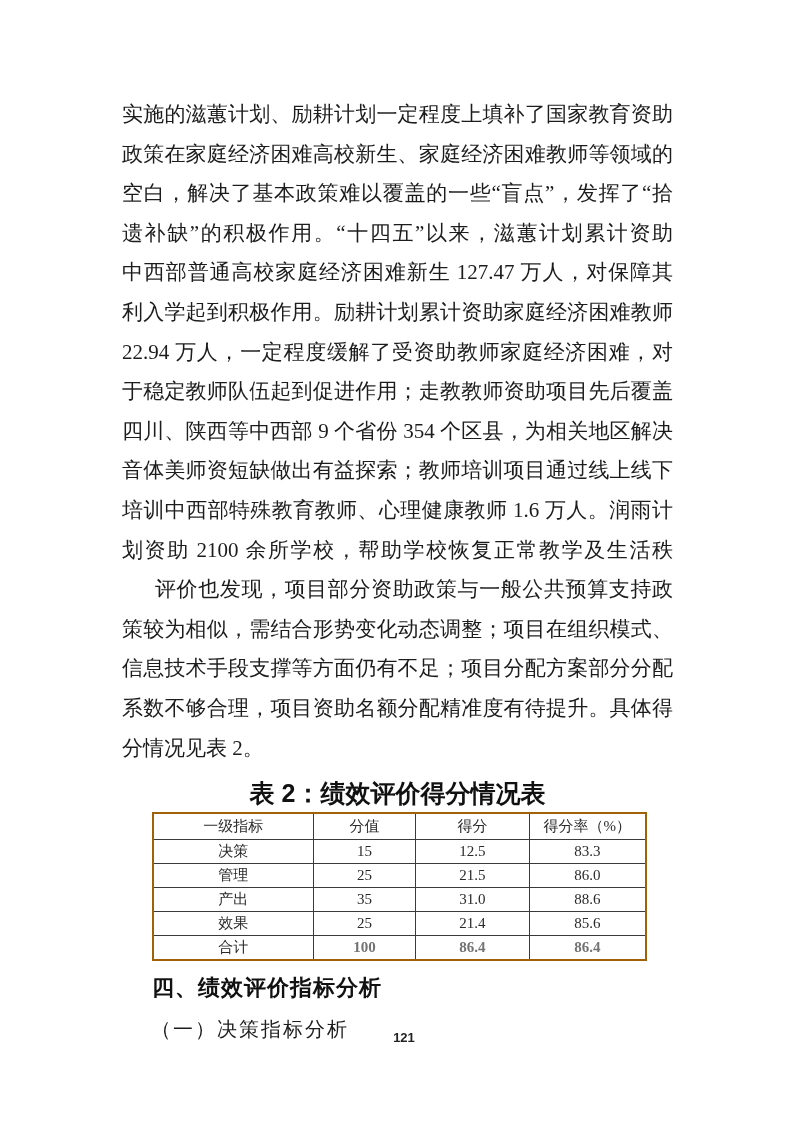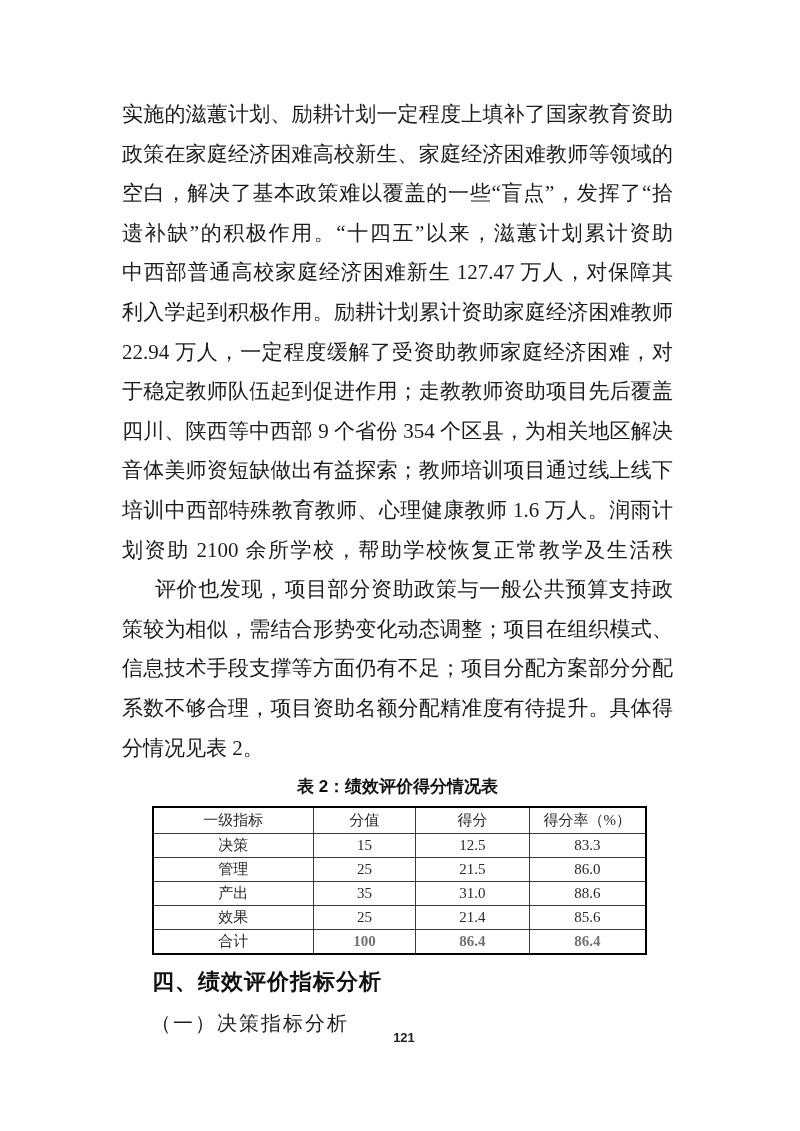--- a/index.html
+++ b/index.html
@@ -36,35 +36,35 @@
     text-align-last: justify;
     text-justify: inter-character;
   }
   .line.end {
     text-align-last: left;
   }
   .line.indent {
     padding-left: 33px;
   }
   .table-caption {
-    margin-top: 4px;
+    margin-top: 10px;
     text-align: center;
     font-family: "Liberation Sans", "DejaVu Sans", sans-serif;
     font-weight: bold;
-    font-size: 17px;
+    font-size: 25px;
     line-height: 30px;
     color: #111;
   }
   table.score-table {
     margin-top: 4px;
     margin-left: 30px;
     width: 495px;
     border-collapse: collapse;
     table-layout: fixed;
-    border: 2px solid #000000;
+    border: 2px solid #a16207;
     font-size: 15px;
     color: #2a2a2a;
   }
   table.score-table col.c1 { width: 32.5%; }
   table.score-table col.c2 { width: 20.8%; }
   table.score-table col.c3 { width: 23.0%; }
   table.score-table col.c4 { width: 23.7%; }
   table.score-table th,
   table.score-table td {
     border: 1px solid #3a3a3a;

